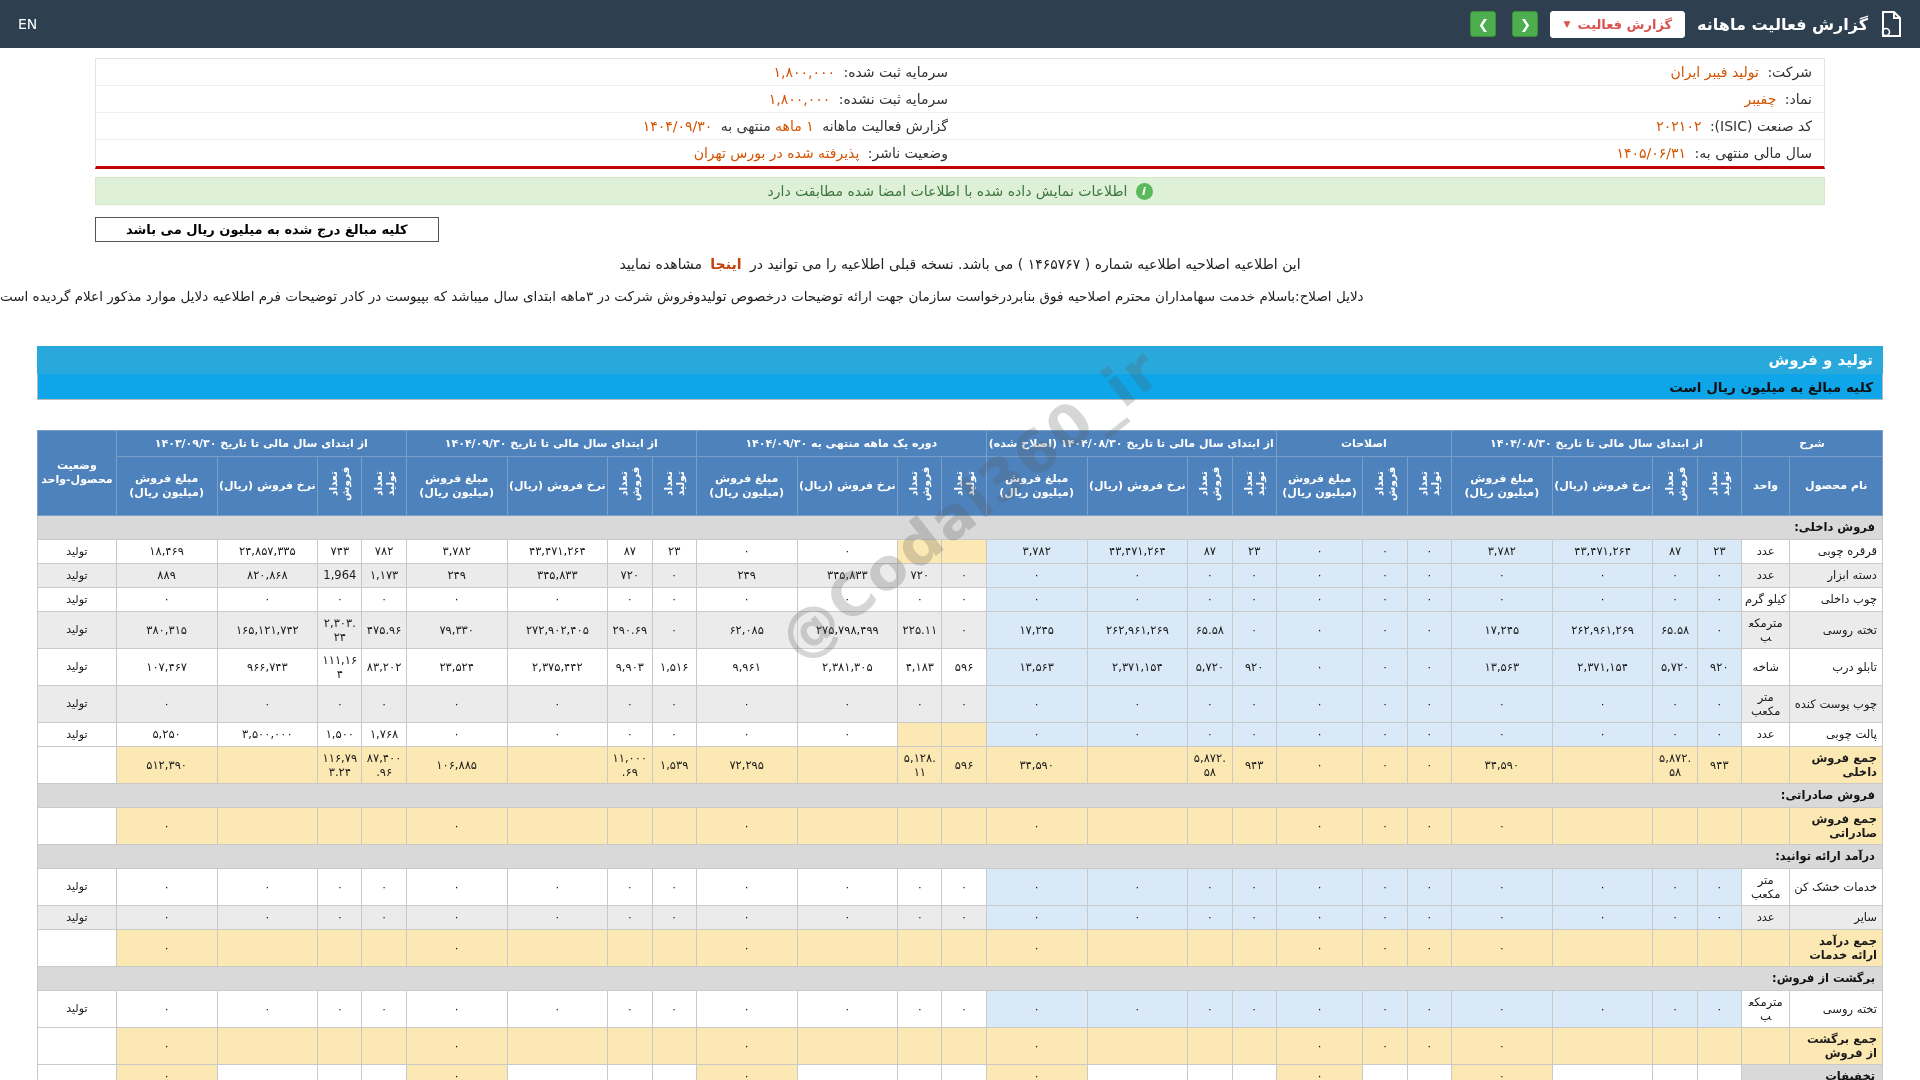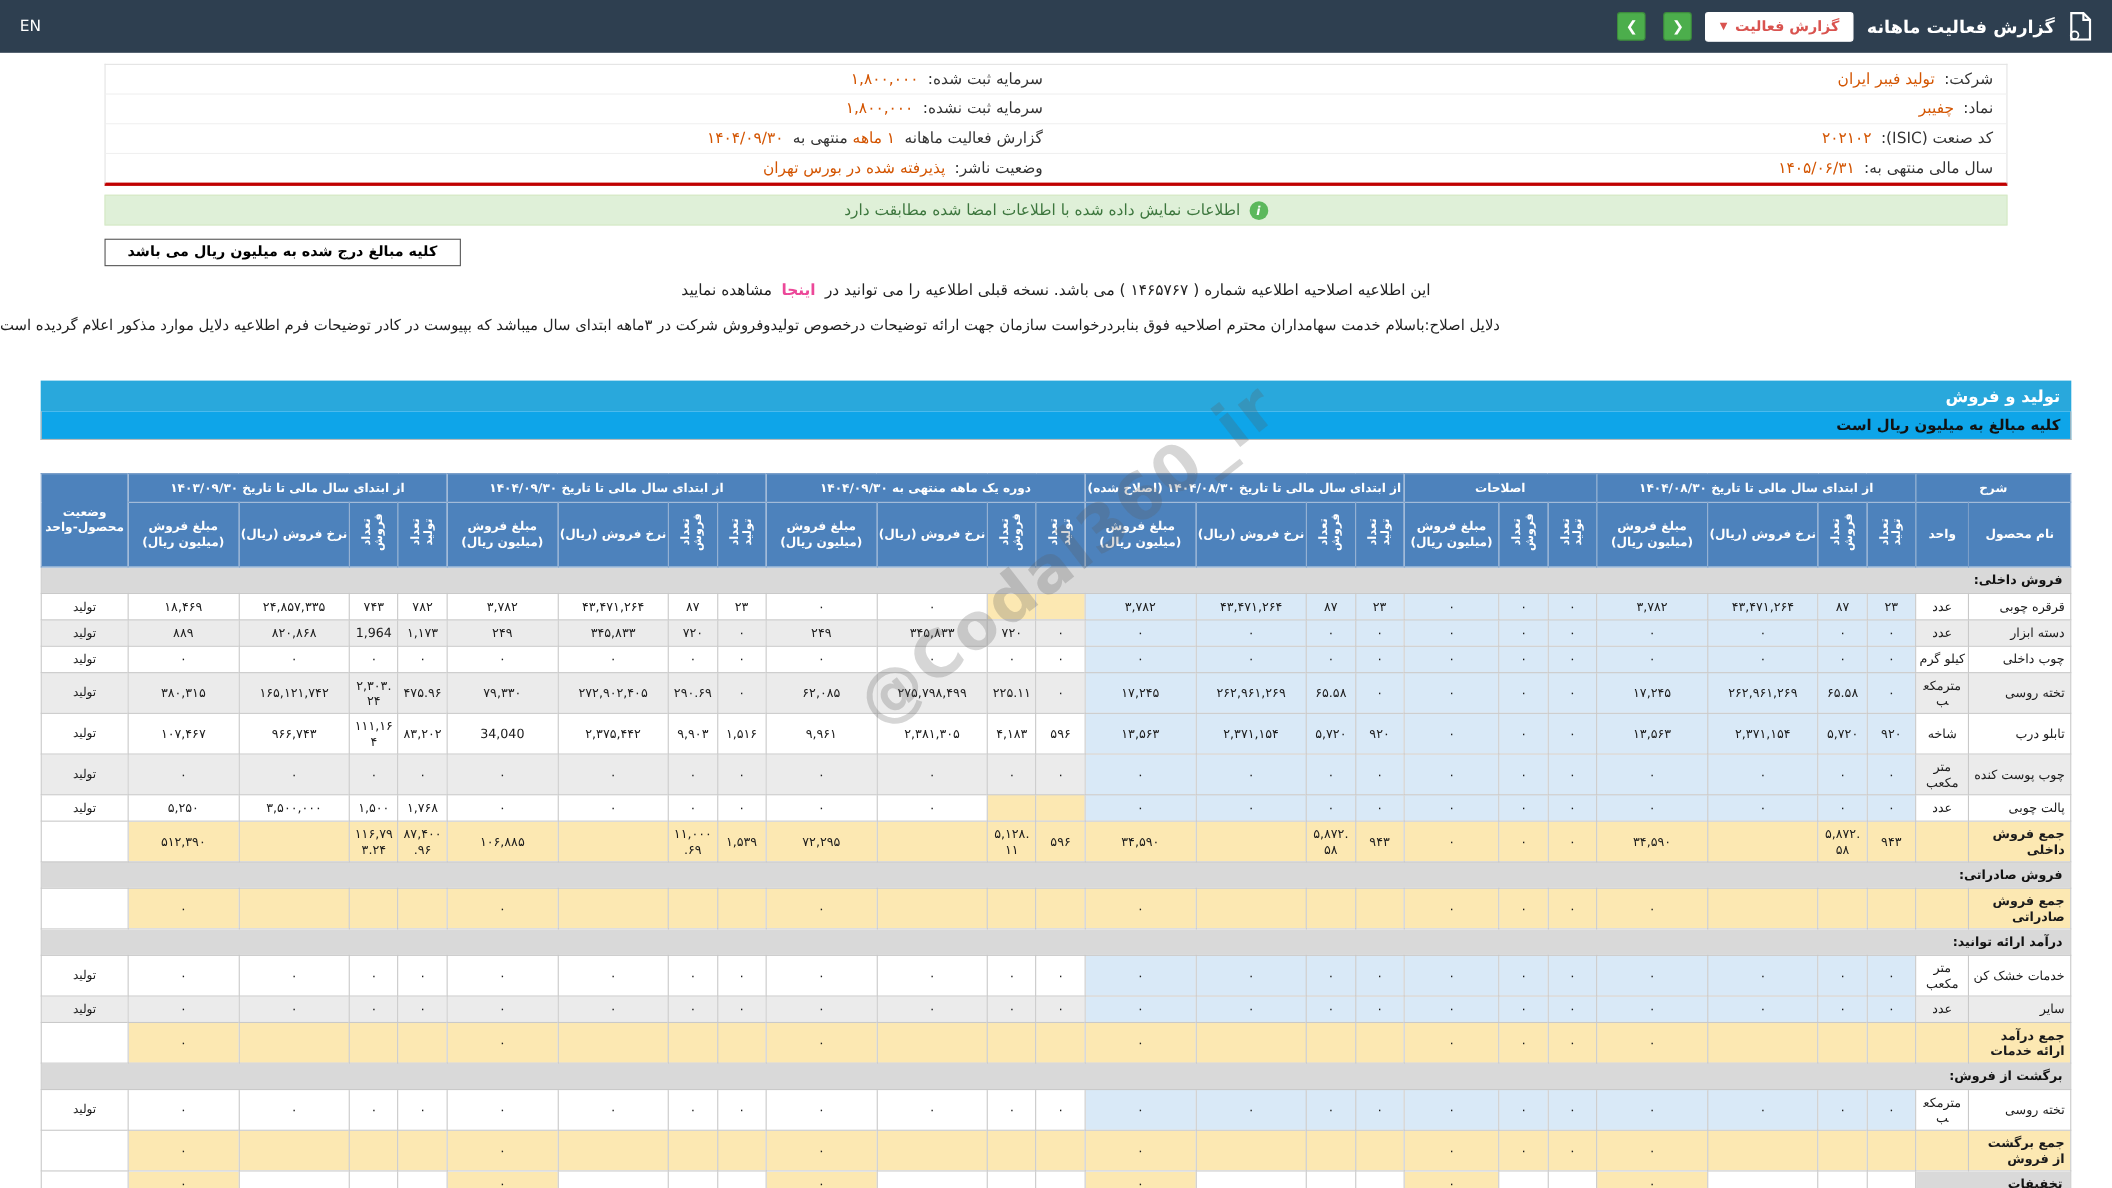--- a/index.html
+++ b/index.html
@@ -33,24 +33,24 @@
   .irow:last-child{border-bottom:none;}
   .ihalf{padding:5px 12px;font-size:14px;white-space:nowrap;overflow:hidden;}
   .lbl{color:#333;}
   .val{color:var(--value-orange);margin-right:4px;}
 
   
   .banner{margin:8px 95px 0 95px;height:28px;background:var(--banner-bg);border:1px solid #d6e9c6;color:var(--banner-text);
     display:flex;align-items:center;justify-content:center;gap:8px;font-size:14px;}
   .info-icon{width:17px;height:17px;border-radius:50%;background:#5cb85c;color:#fff;font-weight:bold;font-size:11px;
     display:inline-flex;align-items:center;justify-content:center;font-style:italic;}
-  .amounts-box{width:fit-content;margin:12px auto 0 95px;border:1px solid #555;background:#fff;padding:4px 20px;
+  .amounts-box{width:fit-content;margin:12px auto 0 95px;border:1px solid #555;background:#fff;padding:4px 30px;
     font-size:13px;font-weight:bold;color:#000;}
   .notice{margin:14px 0 0 0;text-align:center;font-size:14px;color:#222;}
-  .here-link{color:#ec4899;font-weight:bold;cursor:pointer;text-decoration:none;margin:0 4px;}
+  .here-link{color:#c2410c;font-weight:bold;cursor:pointer;text-decoration:none;margin:0 4px;}
   .reason{margin:16px 0 0 0;text-align:left;font-size:13.5px;color:#222;}
 
   
   .secbar{margin:42px 37px 0 37px;height:28px;background:var(--section-blue);color:#fff;font-weight:bold;font-size:15px;
     display:flex;align-items:center;padding:0 10px;}
   .unitsrow{margin:0 37px;height:26px;border:1px solid #b9b9b9;border-top:none;background:#0ea5e9;font-weight:bold;
     font-size:13.5px;display:flex;align-items:center;padding:0 9px;color:#111;}
 
   
   .tablewrap{margin:30px 37px 0 37px;}
@@ -371,21 +371,21 @@
             <td class="num blu">۵,۷۲۰</td>
             <td class="num blu">۲,۳۷۱,۱۵۴</td>
             <td class="num blu">۱۳,۵۶۳</td>
             <td class="num">۵۹۶</td>
             <td class="num">۴,۱۸۳</td>
             <td class="num">۲,۳۸۱,۳۰۵</td>
             <td class="num">۹,۹۶۱</td>
             <td class="num">۱,۵۱۶</td>
             <td class="num">۹,۹۰۳</td>
             <td class="num">۲,۳۷۵,۴۴۲</td>
-            <td class="num">34,040</td>
+            <td class="num">۲۳,۵۲۴</td>
             <td class="num">۸۳,۲۰۲</td>
             <td class="num">۱۱۱,۱۶۴</td>
             <td class="num">۹۶۶,۷۴۳</td>
             <td class="num">۱۰۷,۴۶۷</td>
             <td class="status">تولید</td>
           </tr>
           <tr>
             <td class="tname sh">چوب پوست کنده</td>
             <td class="unit sh">متر مکعب</td>
             <td class="num blu">۰</td>

